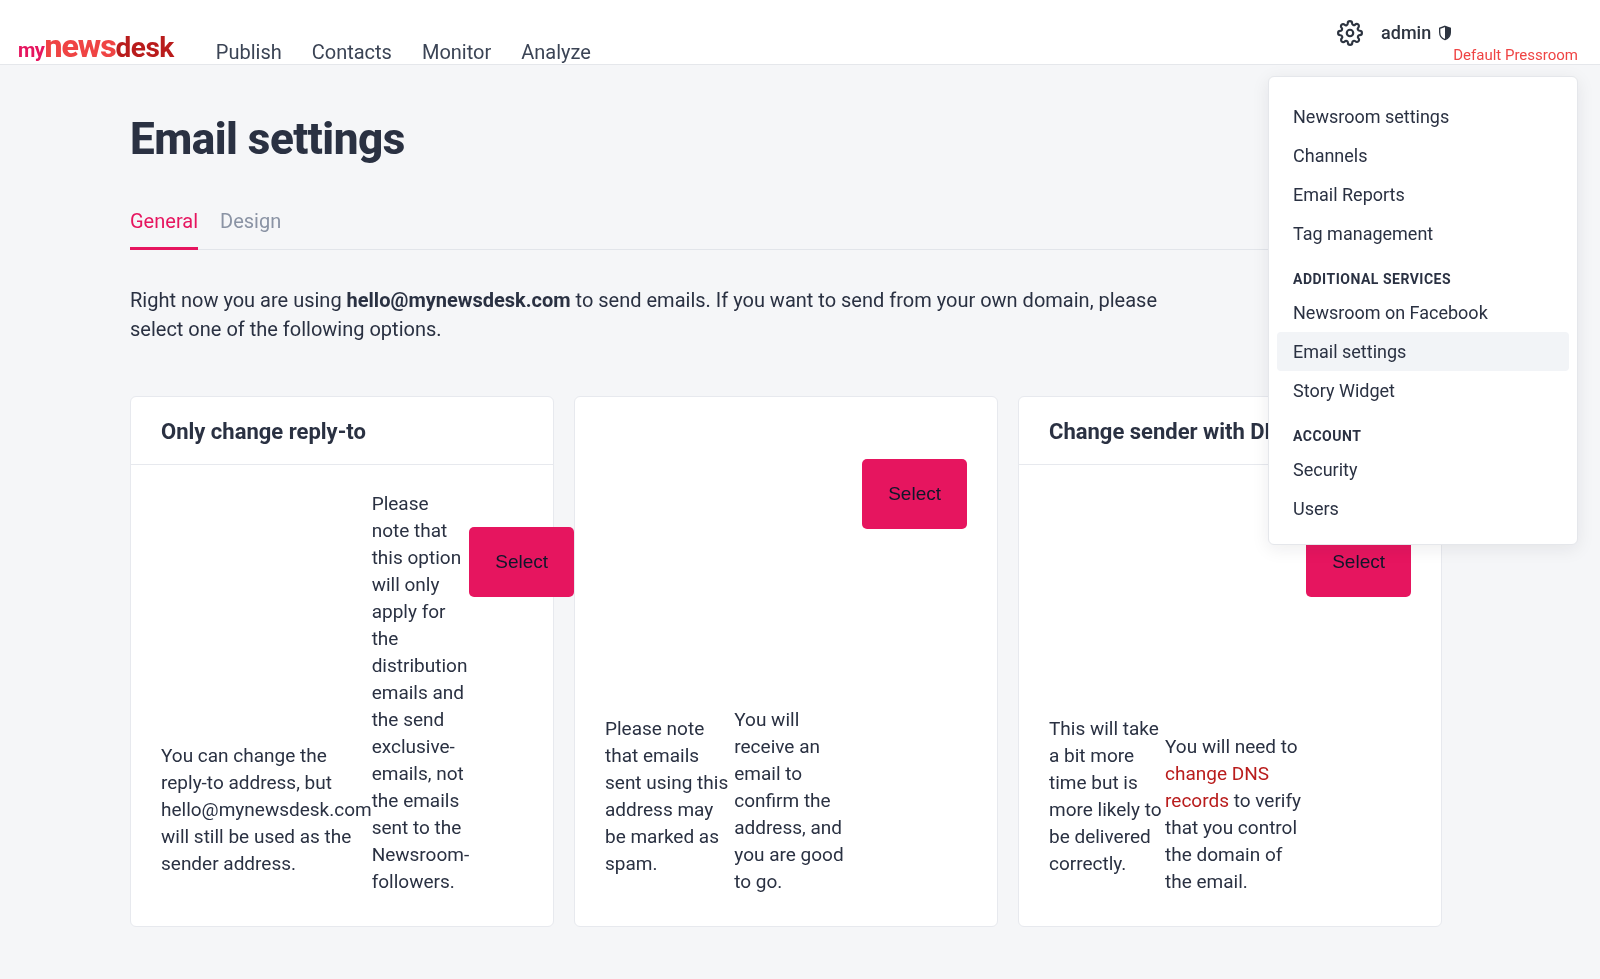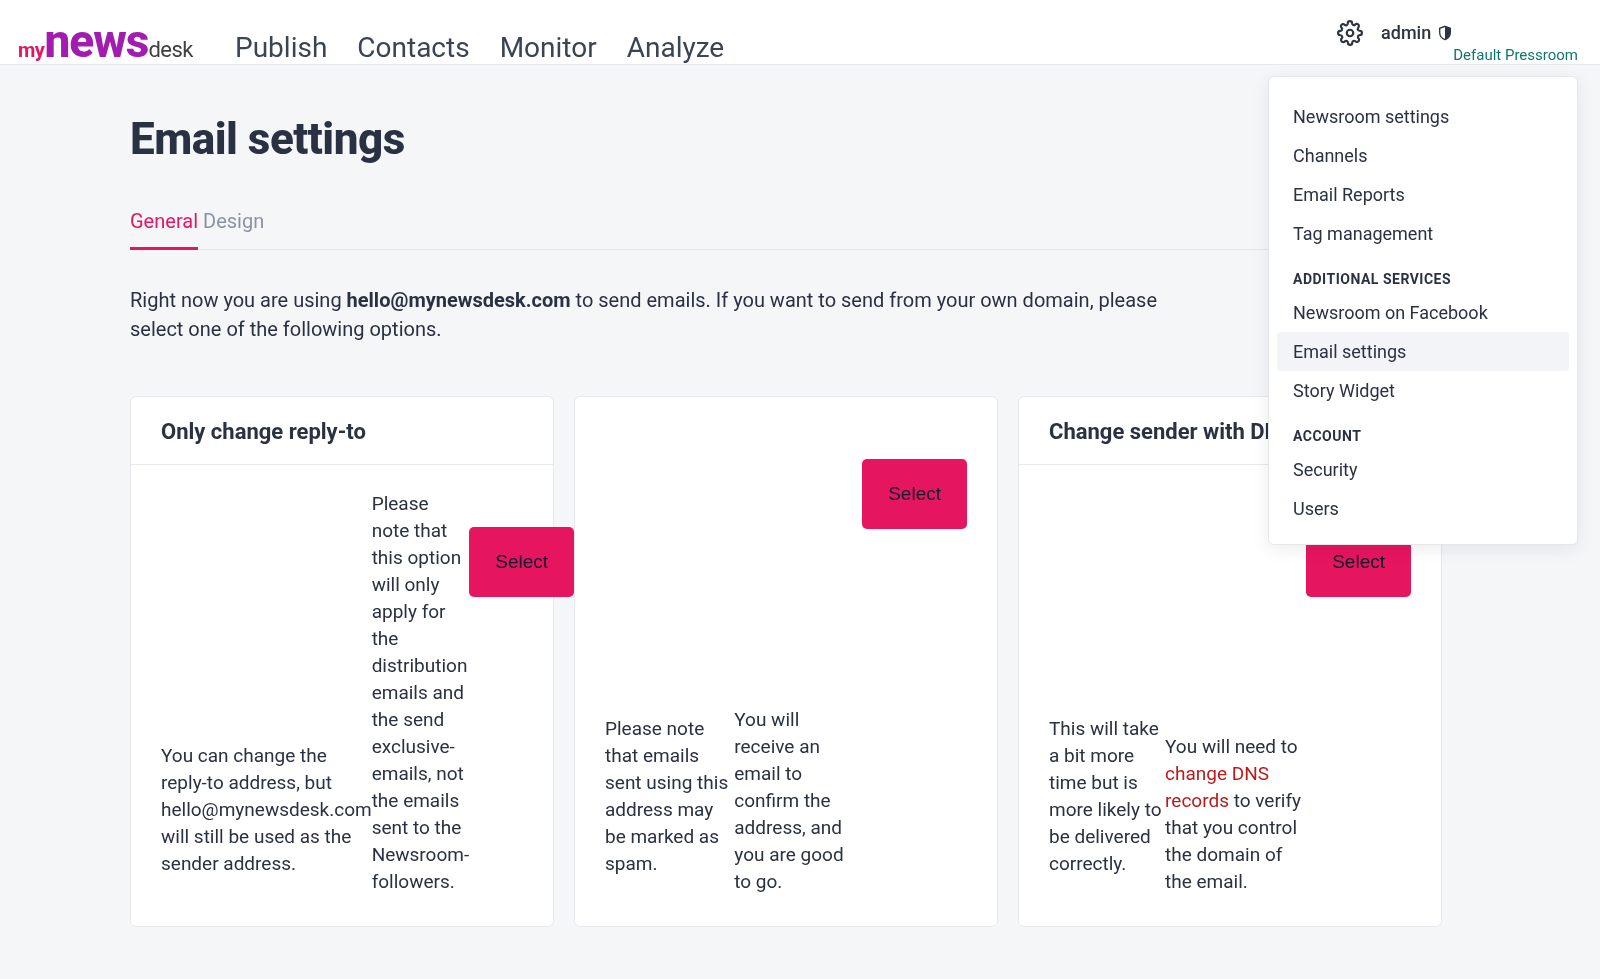--- a/index.html
+++ b/index.html
@@ -26,39 +26,39 @@
     margin-right: 42px;
     cursor: pointer;
   }
   .logo-my {
     color: #e6155f;
     font-weight: 700;
     font-size: 20px;
     letter-spacing: -0.5px;
   }
   .logo-news {
-    color: #a21caf;
+    color: #ef4444;
     font-weight: 800;
-    font-size: 46px;
+    font-size: 32px;
     letter-spacing: -1px;
     line-height: 1;
   }
   .logo-desk {
-    color: #404040;
-    font-weight: 400;
-    font-size: 22px;
+    color: #b91c1c;
+    font-weight: 700;
+    font-size: 28px;
     letter-spacing: -0.5px;
     position: relative;
   }
   .nav {
     display: flex;
     gap: 30px;
   }
   .nav-item {
-    font-size: 28px;
+    font-size: 20px;
     color: #3b4455;
     cursor: pointer;
     font-weight: 400;
   }
   .topbar-right {
     margin-left: auto;
     display: flex;
     align-items: center;
     gap: 18px;
   }
@@ -75,21 +75,21 @@
   .user-line {
     display: flex;
     align-items: center;
     gap: 6px;
     font-size: 18px;
     color: #2d3440;
     font-weight: 500;
   }
   .user-sub {
     font-size: 15px;
-    color: #0f766e;
+    color: #ef4444;
     margin-top: 45px;
   }
   .shield-icon {
     width: 16px;
     height: 16px;
     color: #2d3440;
   }
 
   .page {
     padding: 48px 130px 0 130px;
@@ -98,21 +98,21 @@
   .page-title {
     font-size: 44px;
     font-weight: 800;
     color: #2a3142;
     letter-spacing: -0.5px;
   }
   .tabs {
     margin-top: 44px;
     border-bottom: 1px solid #e2e5ea;
     display: flex;
-    gap: 5px;
+    gap: 22px;
   }
   .tab {
     font-size: 20px;
     padding-bottom: 16px;
     cursor: pointer;
     color: #8a93a4;
     position: relative;
   }
   .tab.active {
     color: #e6155f;

